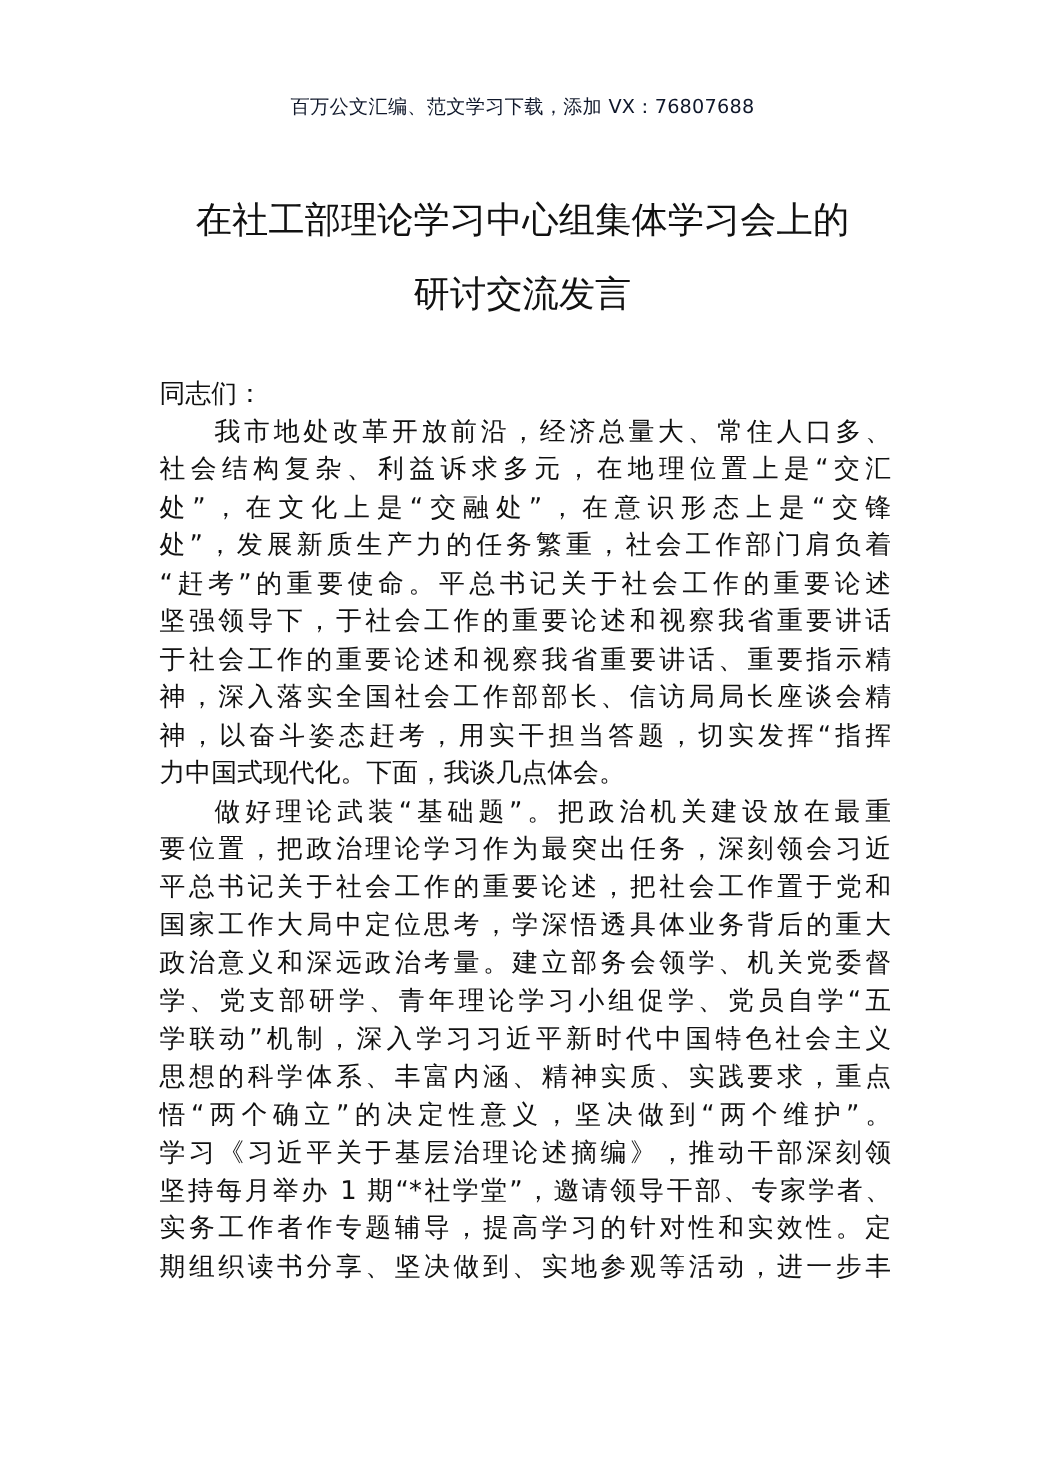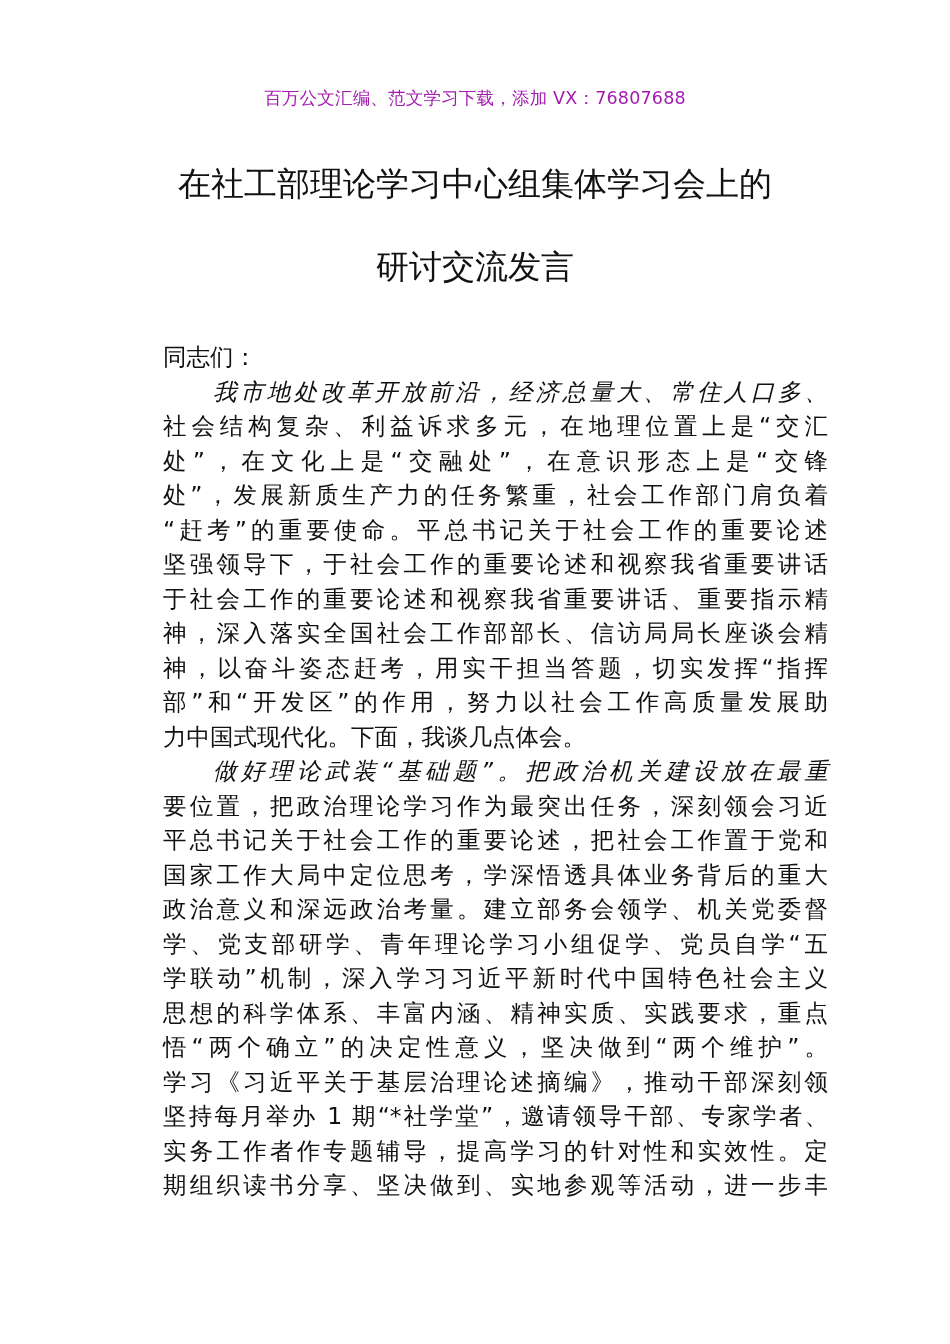--- a/index.html
+++ b/index.html
@@ -28,64 +28,62 @@
     }
     .title {
       position: absolute;
       left: 0;
       width: 950px;
       text-align: center;
       font-size: 33px;
       color: #111111;
       line-height: 40px;
     }
-    .title.l1 { top: 164px; }
+    .title.l1 { top: 180px; }
     .title.l2 { top: 250px; font-family: Liberation Mono, monospace; }
     .body-text {
       position: absolute;
-      left: 163px;
+      left: 145px;
       top: 340px;
       width: 665px;
     }
     .line {
       font-size: 23.5px;
       line-height: 34.5px;
       height: 34.5px;
       white-space: nowrap;
       text-align: justify;
       text-align-last: justify;
     }
     .line.last {
       text-align-last: left;
     }
     .line.indent {
       padding-left: 50px;
-      font-style: italic;
     }
   </style>
 </head>
 <body>
 
-<div class="watermark" style="color: #a21caf;">百万公文汇编、范文学习下载，添加 VX：76807688</div>
+<div class="watermark" style="color: #0f172a;">百万公文汇编、范文学习下载，添加 VX：76807688</div>
 
 <div class="title l1">在社工部理论学习中心组集体学习会上的</div>
 <div class="title l2">研讨交流发言</div>
 
 <div class="body-text">
   <div class="line last">同志们：</div>
   <div class="line indent">我市地处改革开放前沿，经济总量大、常住人口多、</div>
   <div class="line">社会结构复杂、利益诉求多元，在地理位置上是“交汇</div>
   <div class="line">处”，在文化上是“交融处”，在意识形态上是“交锋</div>
   <div class="line">处”，发展新质生产力的任务繁重，社会工作部门肩负着</div>
   <div class="line">“赶考”的重要使命。平总书记关于社会工作的重要论述</div>
   <div class="line">坚强领导下，于社会工作的重要论述和视察我省重要讲话</div>
   <div class="line">于社会工作的重要论述和视察我省重要讲话、重要指示精</div>
   <div class="line">神，深入落实全国社会工作部部长、信访局局长座谈会精</div>
   <div class="line">神，以奋斗姿态赶考，用实干担当答题，切实发挥“指挥</div>
-  <div class="line">部”和“开发区”的作用，努力以社会工作高质量发展助</div>
   <div class="line last">力中国式现代化。下面，我谈几点体会。</div>
   <div class="line indent">做好理论武装“基础题”。把政治机关建设放在最重</div>
   <div class="line">要位置，把政治理论学习作为最突出任务，深刻领会习近</div>
   <div class="line">平总书记关于社会工作的重要论述，把社会工作置于党和</div>
   <div class="line">国家工作大局中定位思考，学深悟透具体业务背后的重大</div>
   <div class="line">政治意义和深远政治考量。建立部务会领学、机关党委督</div>
   <div class="line">学、党支部研学、青年理论学习小组促学、党员自学“五</div>
   <div class="line">学联动”机制，深入学习习近平新时代中国特色社会主义</div>
   <div class="line">思想的科学体系、丰富内涵、精神实质、实践要求，重点</div>
   <div class="line">悟“两个确立”的决定性意义，坚决做到“两个维护”。</div>

